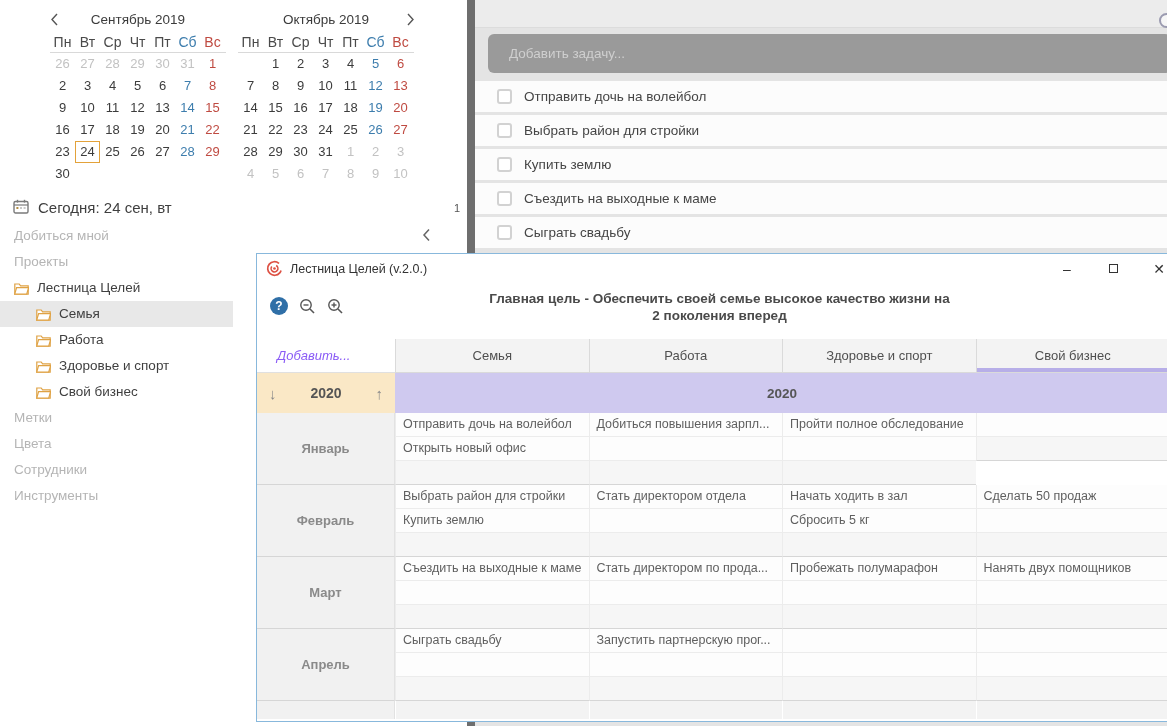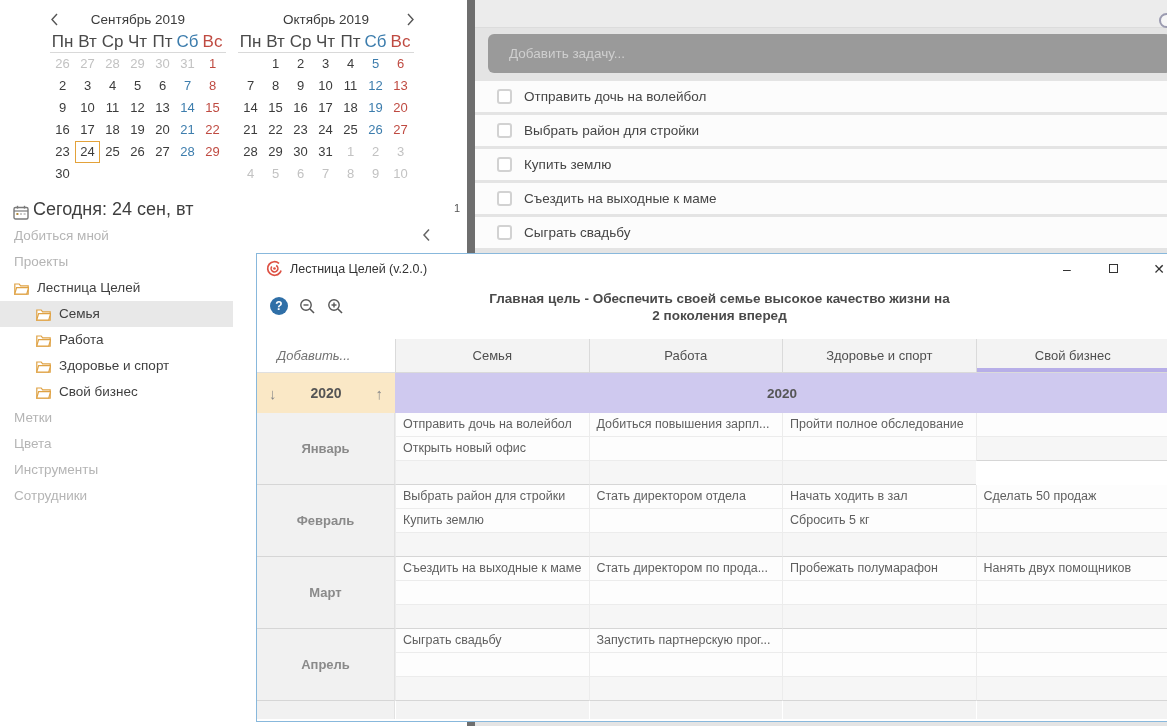--- a/index.html
+++ b/index.html
@@ -10,28 +10,28 @@
   
   .sidebar { position:absolute; left:0; top:0; width:467px; height:726px; background:#fff; }
   .cal { position:absolute; top:6px; width:176px; }
   .cal-title { height:26px; display:flex; align-items:center; justify-content:center;
     font-size:13.5px; color:#3c3c3c; position:relative; }
   .cal-arrow { position:absolute; top:4px; width:16px; height:18px; cursor:pointer;
     display:flex; align-items:center; justify-content:center; }
   .cal-arrow.left { left:-4px; } .cal-arrow.right { right:-4px; }
   .cal-days { display:grid; grid-template-columns:repeat(7,25px); height:21px;
     border-bottom:1px solid #d9d9d9; }
-  .cal-days span { font-size:17px; color:#4a4a4a; text-align:center; line-height:20px; }
+  .cal-days span { font-size:14px; color:#4a4a4a; text-align:center; line-height:20px; }
   .cal-days span.sa { color:#3d7dad; } .cal-days span.su { color:#bf4a41; }
   .cal-grid { display:grid; grid-template-columns:repeat(7,25px); grid-auto-rows:22px; }
   .cal-grid .dd { font-size:13px; color:#3c3c3c; text-align:center; line-height:21px; cursor:pointer; }
   .dd.m { color:#c2c2c2; } .dd.s { color:#3d7dad; } .dd.u { color:#bf4a41; }
   .dd.t { border:1px solid #e3a23a; line-height:19px; }
-  .today-row { position:absolute; left:13px; top:199px; display:flex; align-items:flex-end;
-    gap:4px; font-size:18px; color:#3f3f3f; cursor:pointer; }
+  .today-row { position:absolute; left:13px; top:199px; display:flex; align-items:flex-start;
+    gap:9px; font-size:15px; color:#3f3f3f; cursor:pointer; }
   .side-menu { position:absolute; left:0; top:223px; width:233px; }
   .side-item { height:26px; line-height:26px; font-size:13.5px; padding-left:14px;
     display:flex; align-items:center; gap:8px; cursor:pointer; color:#3f3f3f; white-space:nowrap; }
   .side-item.muted { color:#b5b5b5; }
   .side-item.sub { padding-left:36px; }
   .side-item.selected { background:#e8e8e8; }
   .badge-1 { position:absolute; left:454px; top:202px; font-size:11px; color:#555; }
   .collapse-btn { position:absolute; left:422px; top:226px; width:16px; height:18px;
     cursor:pointer; display:flex; align-items:center; }
 
@@ -68,21 +68,21 @@
   .help-icon { width:18px; height:18px; border-radius:50%; background:#2f6fa7; color:#fff;
     font-size:12px; font-weight:bold; display:flex; align-items:center; justify-content:center; cursor:pointer; }
   .tool-icon { cursor:pointer; display:flex; }
   .dlg-goal { position:absolute; left:120px; right:120px; top:36px; text-align:center;
     font-size:13.5px; font-weight:bold; color:#4a4a4a; line-height:17px; }
 
   
   .tbl { position:absolute; left:0; top:85px; width:912px; }
   .trow { display:grid; grid-template-columns:138px repeat(4,1fr); }
   .tbl-head { height:34px; }
-  .h-add { background:#fff; font-style:italic; color:#737373; font-size:13px;
+  .h-add { background:#fff; font-style:italic; color:#8b5cf6; font-size:13px;
     line-height:33px; padding-left:20px; border-bottom:1px solid #e0e0e0; cursor:pointer; }
   .h-col { position:relative; background:#f3f3f3; color:#4f4f4f; font-size:13px; text-align:center;
     line-height:33px; border-left:1px solid #dadada; border-bottom:1px solid #dadada; cursor:pointer; }
   .h-col .sel-bar { position:absolute; left:0; right:0; bottom:0; height:4px; background:#b7aee8; }
   .tbl-year { height:40px; }
   .y-cell { background:#fae8c6; display:flex; align-items:center; justify-content:space-between;
     padding:0 12px; font-size:14px; font-weight:bold; color:#555; }
   .y-arrow { font-size:15px; font-weight:normal; color:#8a8a8a; cursor:pointer; }
   .y-band { grid-column:2/6; background:#cfc9ef; display:flex; align-items:center;
     justify-content:center; font-size:13.5px; font-weight:bold; color:#555; }
@@ -301,24 +301,24 @@
           </span>
           <span>Свой бизнес</span>
         </div>
         <div class="side-item muted">
           <span>Метки</span>
         </div>
         <div class="side-item muted">
           <span>Цвета</span>
         </div>
         <div class="side-item muted">
+          <span>Сотрудники</span>
+        </div>
+        <div class="side-item muted">
           <span>Инструменты</span>
-        </div>
-        <div class="side-item muted">
-          <span>Сотрудники</span>
         </div>
       </nav>
 
     <span class="badge-1">1</span>
     <span class="collapse-btn">
       <svg width="9" height="14" viewBox="0 0 9 14">
           <polyline points="7,1.5 2,7 7,12.5" fill="none" stroke="#666" stroke-width="1.5"></polyline>
         </svg>
     </span>
   </aside>

